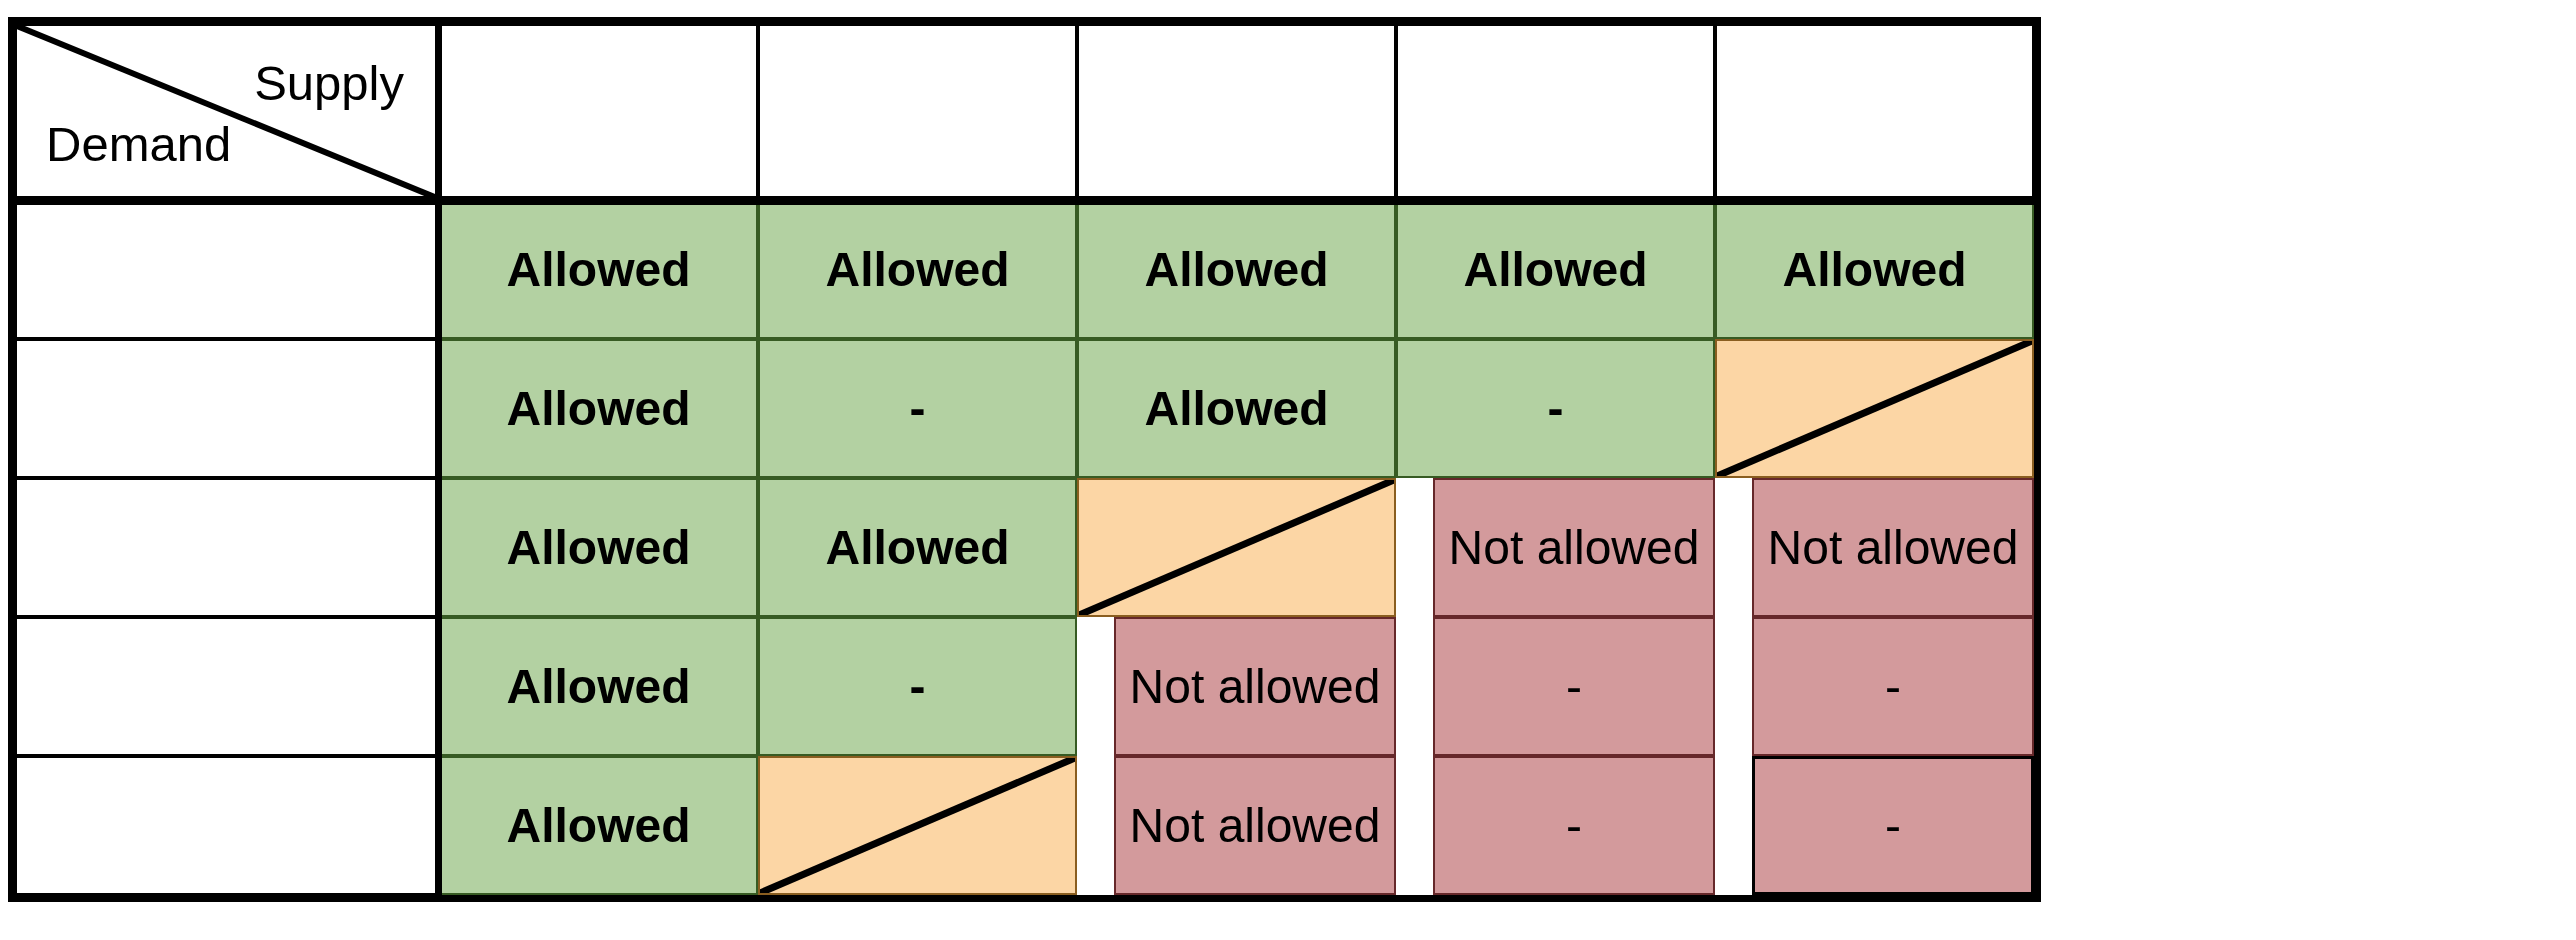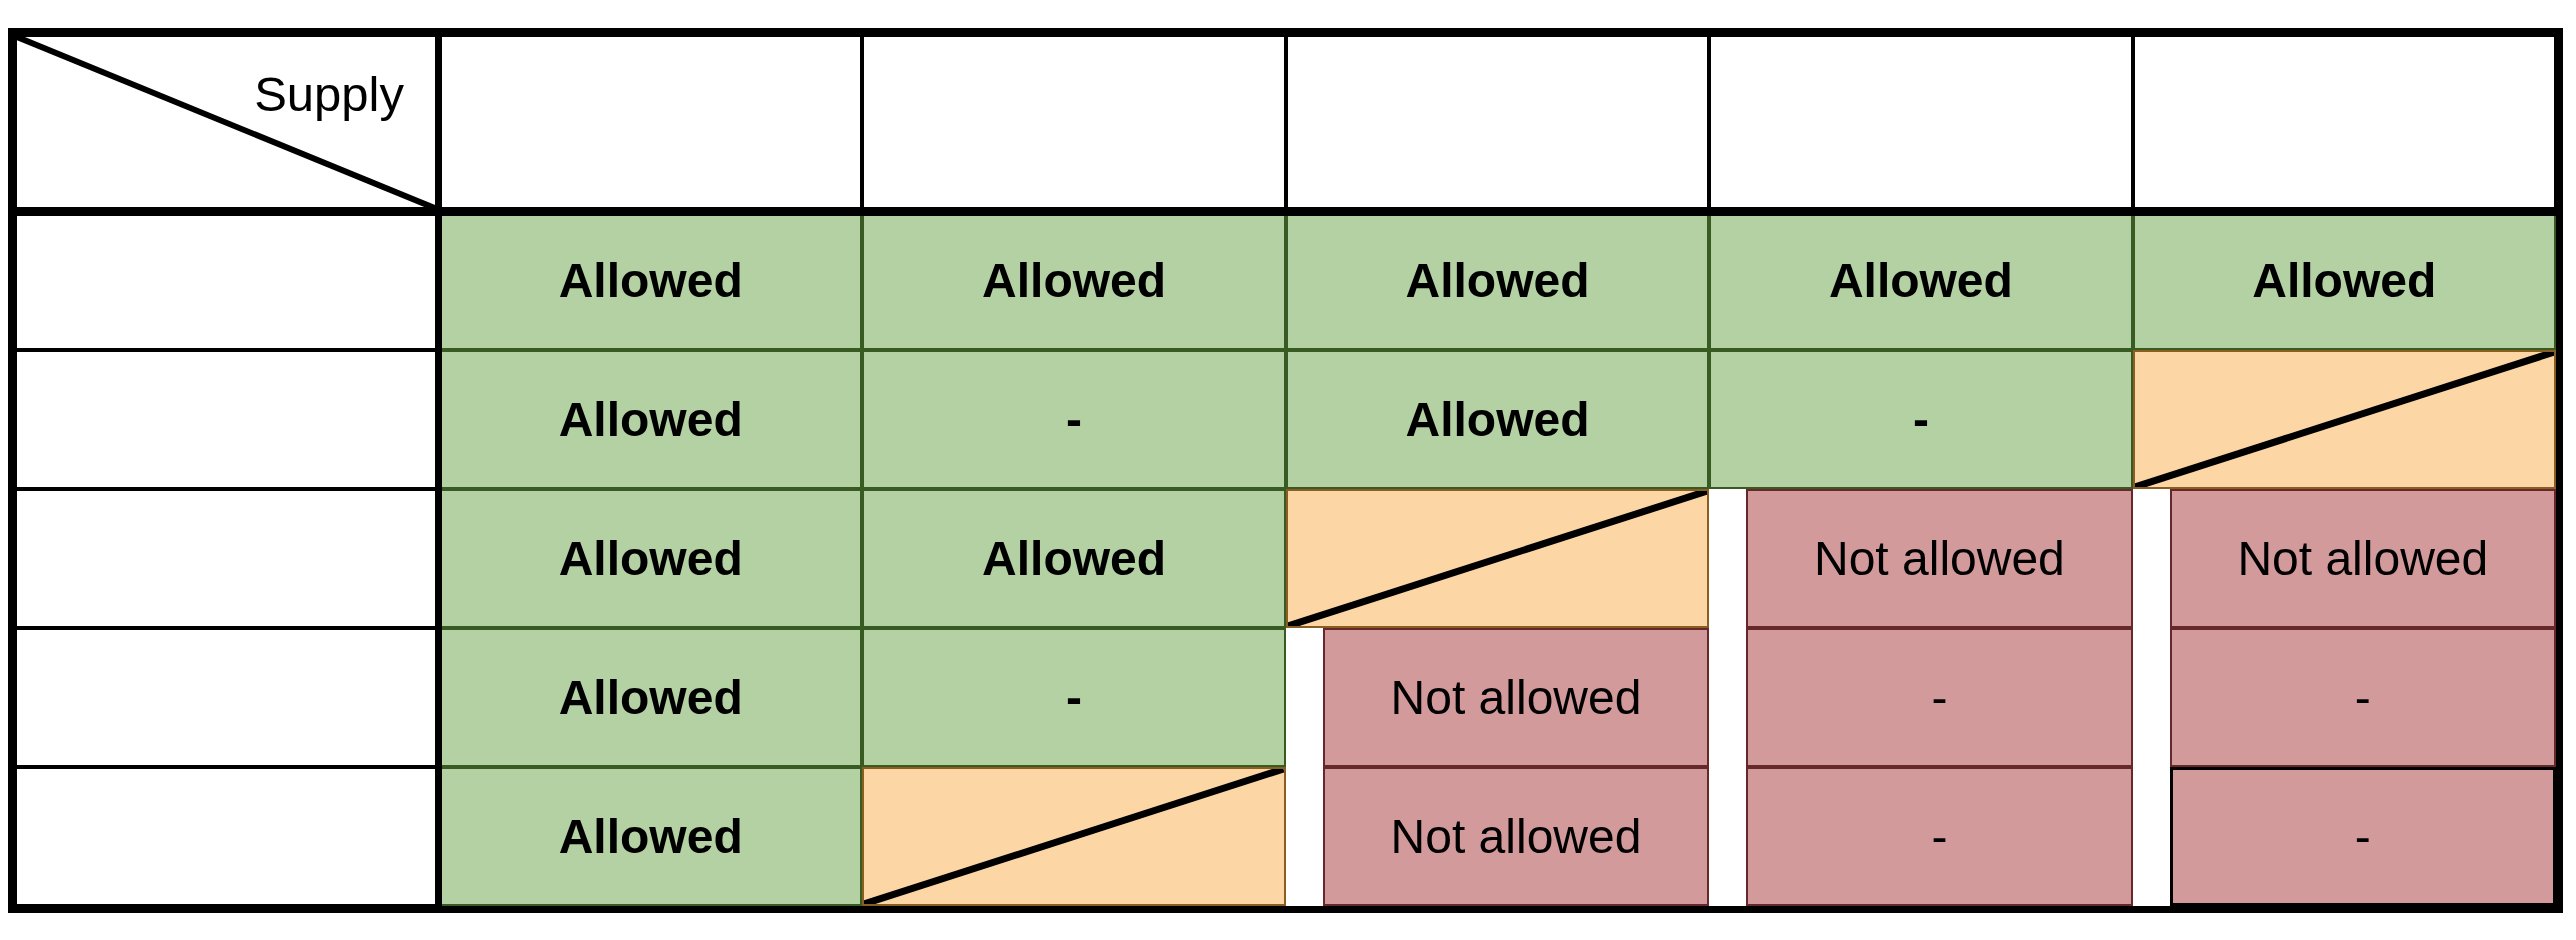--- a/index.html
+++ b/index.html
@@ -1,22 +1,22 @@
 <!DOCTYPE html>
 <html style="--allowed-fill: #b3d1a2; --allowed-border: #375b23; --blocked-fill: #d39a9c; --blocked-border: #66282a; --self-fill: #fcd6a5; --self-border: #8a5e20;font-size:12.7px"><head>
 <meta charset="utf-8">
 <style>
   html,body{margin:0;padding:0;background:#fff;}
   body{width:2576px;height:940px;overflow:hidden;
        font-family:"Liberation Sans","DejaVu Sans",sans-serif;color:#000;}
   .stage{position:relative;width:2576px;height:940px;background:#fff;}
 
   .tbl{
-    position:absolute;left:8px;top:28px;
-    width:2555px;height:885px;box-sizing:border-box;
+    position:absolute;left:8px;top:17px;
+    width:2033px;height:885px;box-sizing:border-box;
     border:7.2px solid #000;
     display:grid;
     grid-template-columns:424px repeat(5,1fr);
     grid-template-rows:176px repeat(5,1fr);
   }
 
   .cell{
     position:relative;box-sizing:border-box;
     display:flex;flex-direction:column;align-items:center;justify-content:center;
     font-size:48px;line-height:1.45;text-align:center;
@@ -44,20 +44,21 @@
 <body>
 
 <div class="stage">
   <div class="tbl" id="matrix-table">
 
     <div class="cell corner">
       <svg class="diag-svg" viewBox="0 0 100 100" preserveAspectRatio="none">
         <line x1="0" y1="0" x2="100" y2="100" stroke="#000" stroke-width="6" vector-effect="non-scaling-stroke"></line>
       </svg>
       <span class="supply">Supply</span>
+      <span class="demand">Demand</span>
     </div>
 
     <div class="overlay hline"></div>
     <div class="overlay vline"></div>
   <div class="cell hd">
         <span class="l1"></span>
         <span class="l2"></span>
       </div>
       <div class="cell hd">
         <span class="l1"></span>

